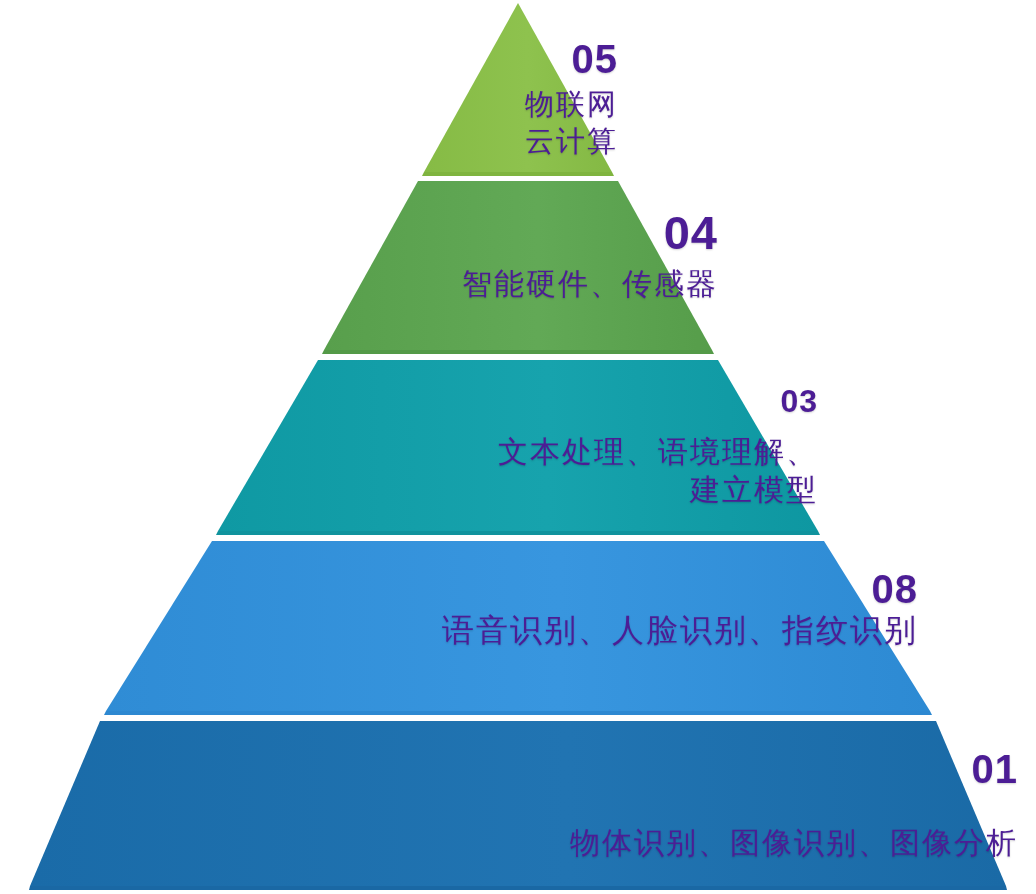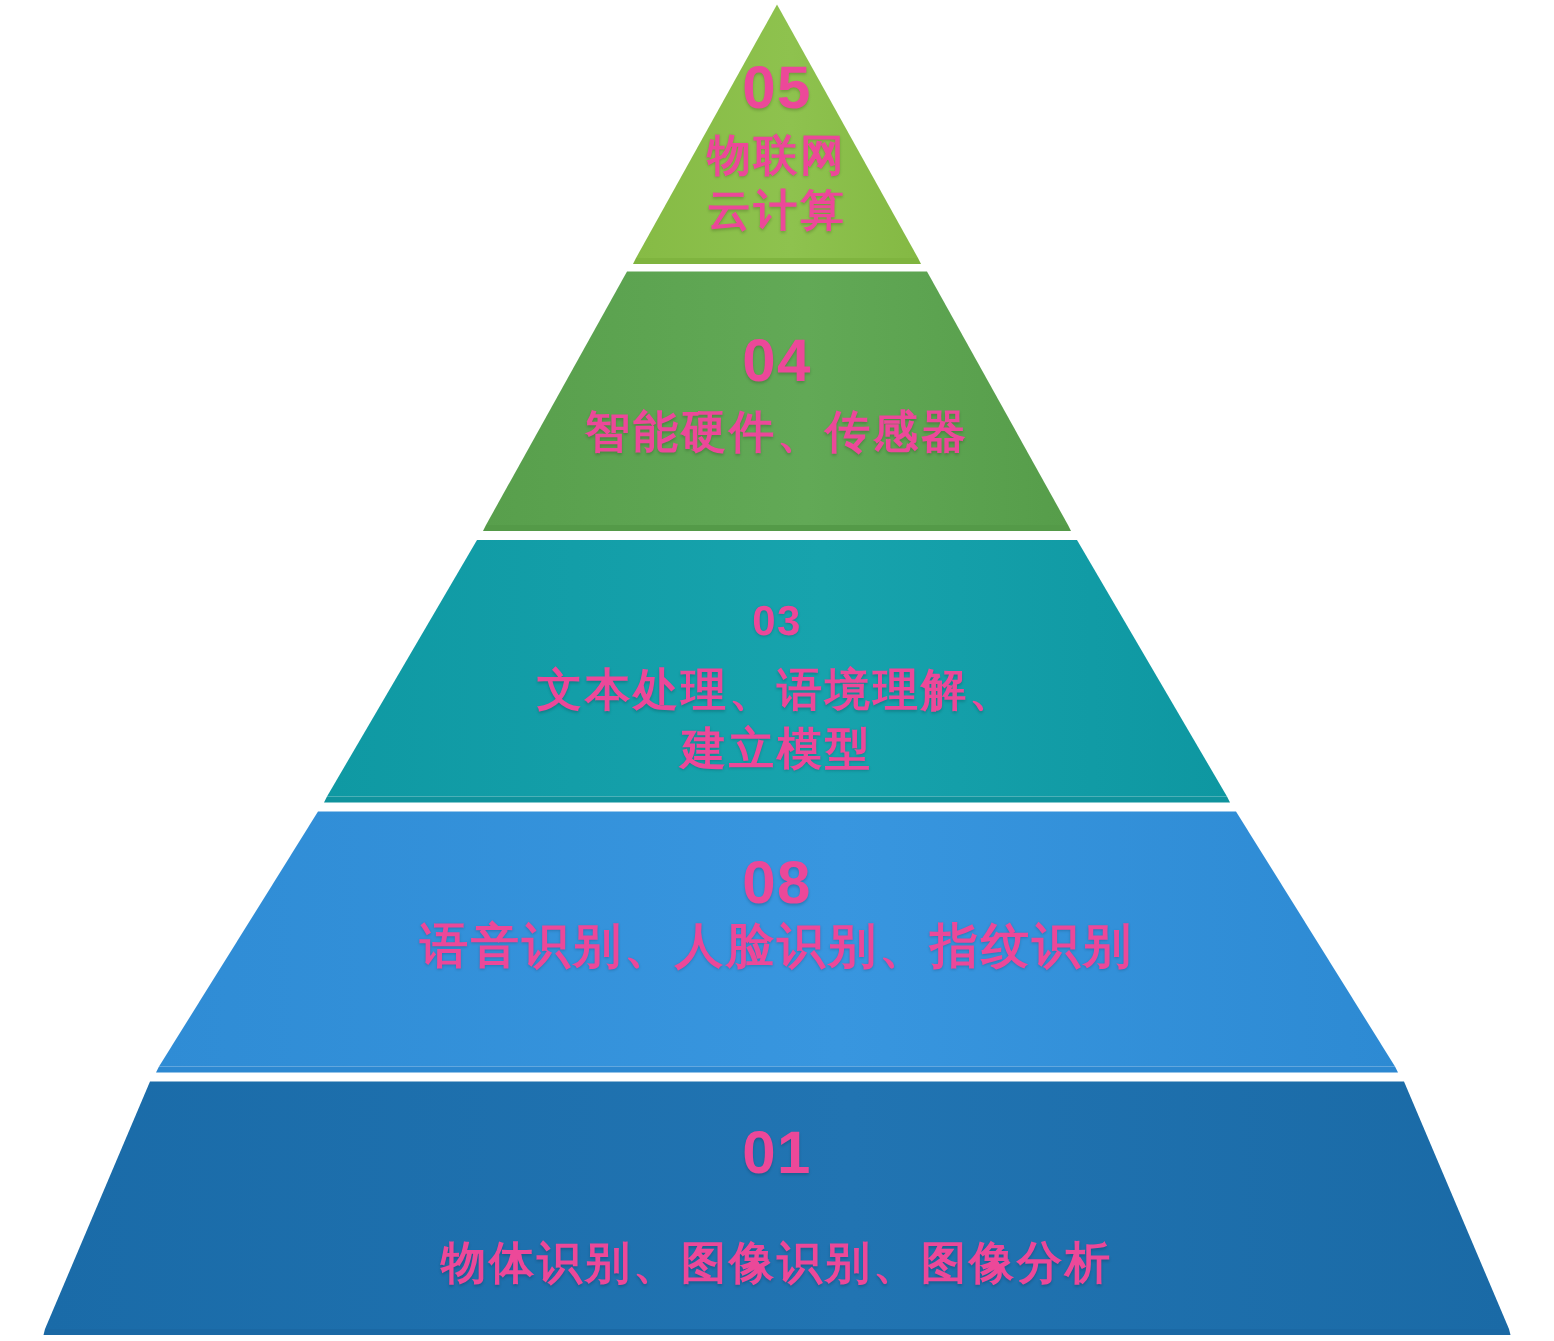--- a/index.html
+++ b/index.html
@@ -21,51 +21,51 @@
   }
   #pyramid-svg {
     position: absolute;
     left: 0;
     top: 0;
     width: 1036px;
     height: 894px;
   }
   .layer-text {
     position: absolute;
-    text-align: center;
-    color: #ec4899;
+    text-align: right;
+    color: #4c1d95;
     text-shadow: 0 1px 2px rgba(0,0,0,0.18);
     -webkit-font-smoothing: antialiased;
     user-select: none;
   }
   .layer-number {
     font-weight: bold;
     letter-spacing: 1px;
     line-height: 1.05;
   }
   .layer-desc {
-    font-weight: bold;
+    font-weight: normal;
     letter-spacing: 2px;
     line-height: 1.28;
     white-space: pre-line;
   }
 
   
   #level-05-text { left: 418px; top: 38px; width: 200px; }
   #level-05-text .layer-number { font-size: 40px; }
   #level-05-text .layer-desc   { font-size: 29px; margin-top: 6px; }
 
   
   #level-04-text { left: 318px; top: 208px; width: 400px; }
-  #level-04-text .layer-number { font-size: 40px; margin-top: 12px; }
+  #level-04-text .layer-number { font-size: 47px; }
   #level-04-text .layer-desc   { font-size: 30px; margin-top: 8px; }
 
   
   #level-03-text { left: 218px; top: 385px; width: 600px; }
-  #level-03-text .layer-number { font-size: 28px; margin-top: 14px; }
+  #level-03-text .layer-number { font-size: 32px; }
   #level-03-text .layer-desc   { font-size: 30px; margin-top: 14px; }
 
   
   #level-02-text { left: 118px; top: 568px; width: 800px; }
   #level-02-text .layer-number { font-size: 40px; }
   #level-02-text .layer-desc   { font-size: 32px; }
 
   
   #level-01-text { left: 18px; top: 748px; width: 1000px; }
   #level-01-text .layer-number { font-size: 40px; }

